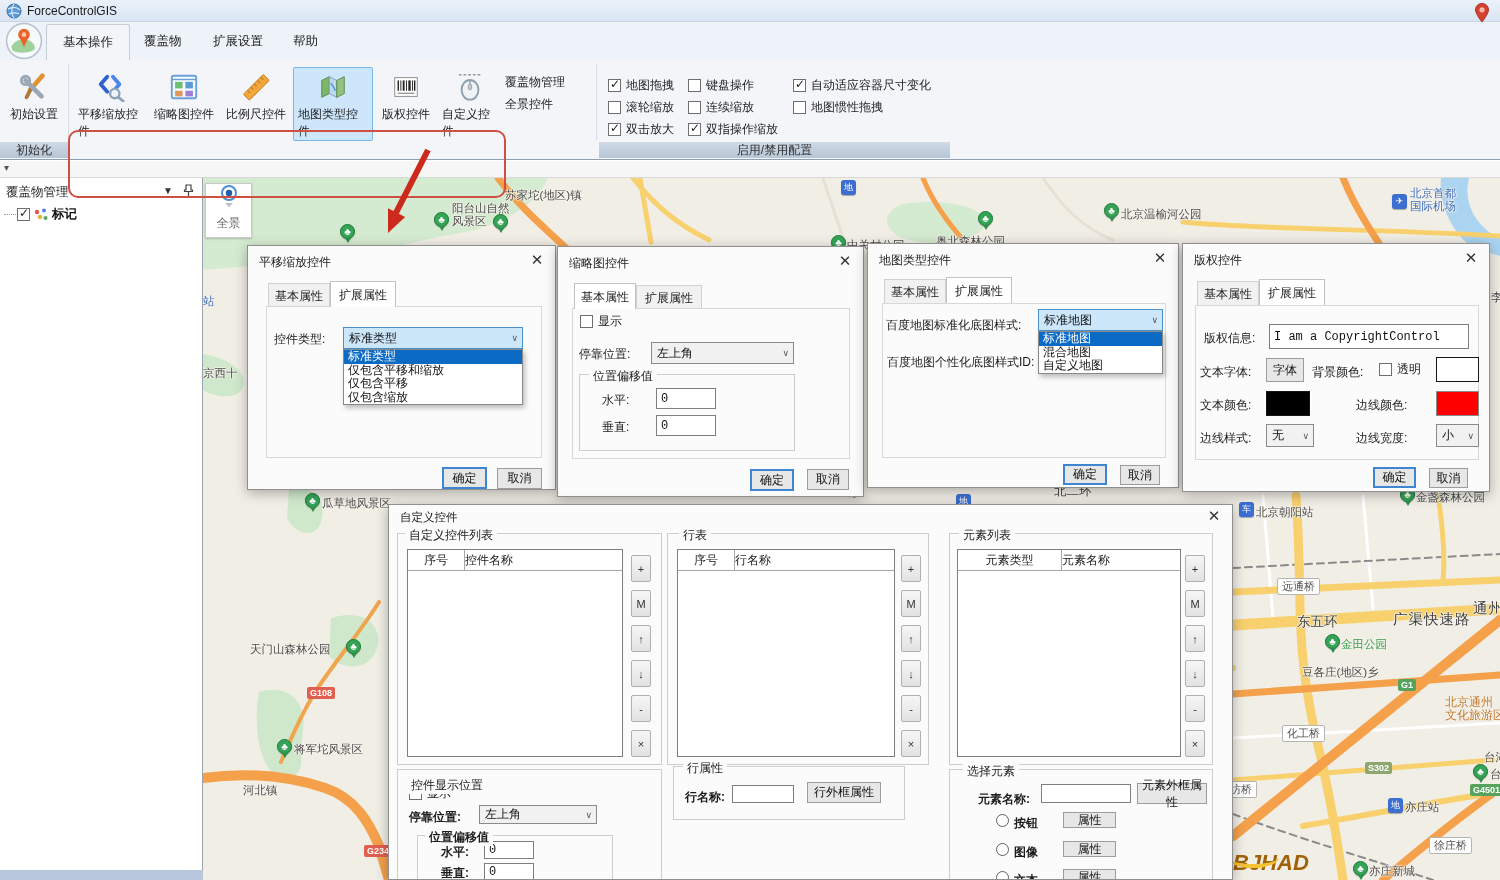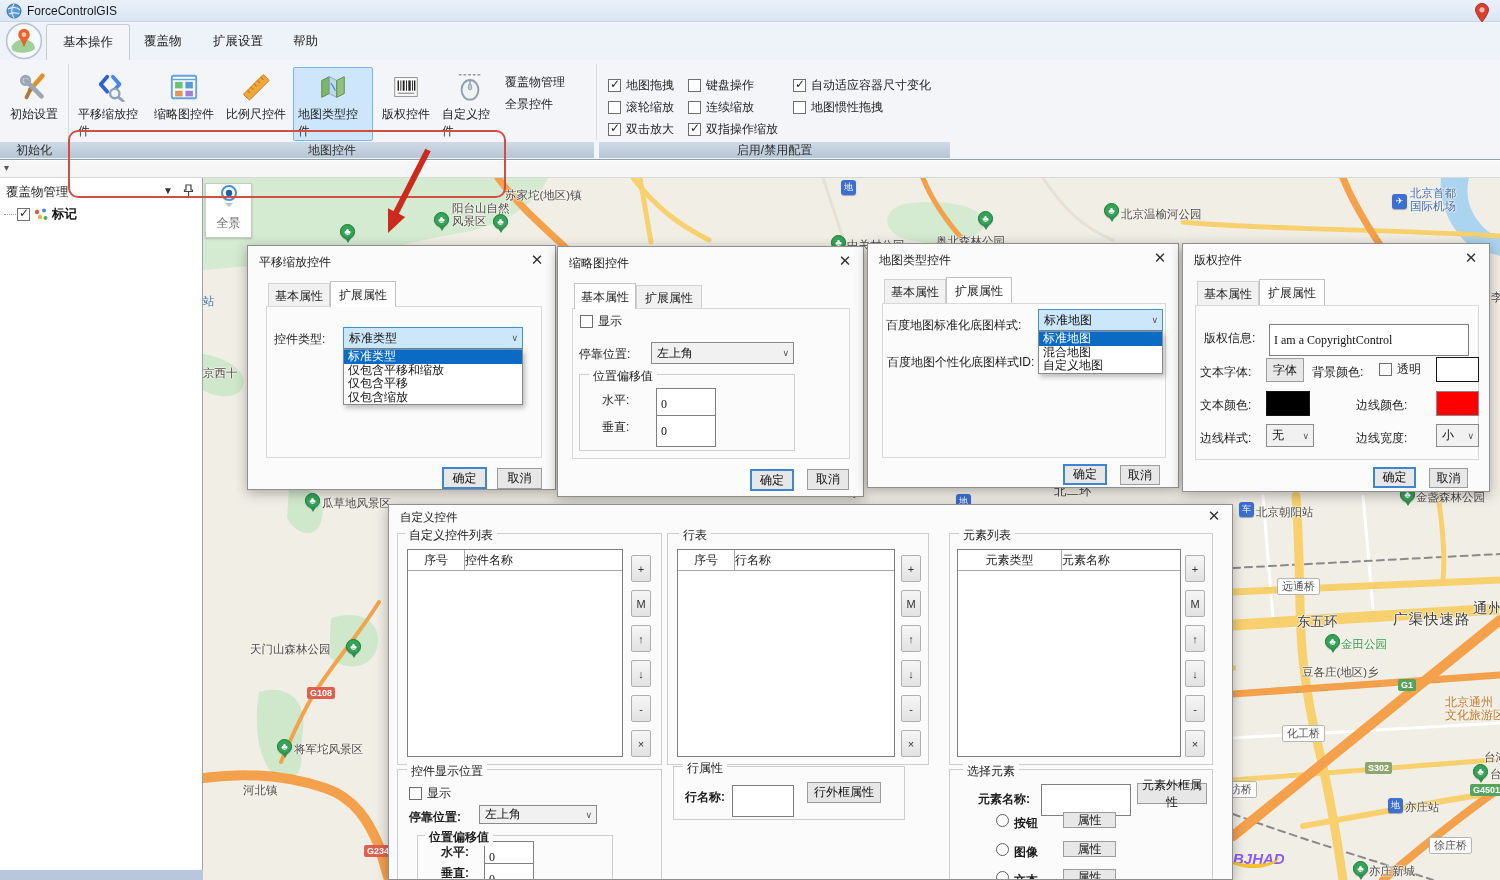--- a/index.html
+++ b/index.html
@@ -49,39 +49,39 @@
 .gbadge{position:absolute;background:#55a35d;color:#fff;font-size:9px;font-weight:bold;border-radius:2px;padding:0 3px;line-height:12px}
 .ppin{position:absolute;width:15px;height:15px;background:#35a457;border:1px solid #1d7a3a;border-radius:50%;box-shadow:0 1px 1px rgba(0,0,0,.25);z-index:2}
 .ppin::after{content:"♣";color:#fff;font-size:10px;line-height:14px;display:block;text-align:center}
 .ppin::before{content:"";position:absolute;left:3.5px;top:13px;border:3.5px solid transparent;border-top:5px solid #2c8f4a}
 .sicon{position:absolute;width:15px;height:15px;background:#3c6fd1;border-radius:3px;color:#fff;font-size:9px;line-height:15px;text-align:center;box-shadow:0 1px 1px rgba(0,0,0,.3);z-index:2}
 .sicon.air::after{content:"✈"}
 .sicon.rail::after{content:"车"}
 .sicon.metro::after{content:"地"}
 .pano{position:absolute;left:2px;top:5px;width:47px;height:55px;background:#fff;border:1px solid #c9c9c9;box-shadow:0 1px 2px rgba(0,0,0,.2);text-align:center}
 .pano .plab{font-size:12px;color:#6b6b6b;margin-top:1px}
-.bjlogo{position:absolute;font-size:15px;font-weight:bold;font-style:italic;color:#8b5cf6;z-index:2}
+.bjlogo{position:absolute;font-size:22px;font-weight:bold;font-style:italic;color:#a16207;z-index:2}
 .bjlogo::before{content:"";position:absolute;left:-6px;top:-4px;width:52px;height:18px;border-bottom:4px solid #f4c233;border-radius:50%}
 
 .dlg{position:absolute;background:#fbfbfb;border:1px solid #8f8f8f;box-shadow:0 3px 12px rgba(0,0,0,.3);z-index:10}
 .dlg .ttl{position:absolute;left:11px;top:8px;font-size:12px;color:#1c1c1c}
 .dlg .x{position:absolute;top:5px;right:9px;font-size:15px;color:#333;width:18px;height:18px;text-align:center;line-height:18px;cursor:default}
 .dtab{position:absolute;font-size:12px;color:#1c1c1c;border:1px solid #d0d0d0;background:#f1f1f1;border-bottom:none;text-align:center}
 .dtab.act{background:#fff;z-index:3;border-color:#c2c2c2}
 .dcontent{position:absolute;border:1px solid #d8d8d8}
 .dl{position:absolute;font-size:12px;color:#1c1c1c;white-space:nowrap}
 .wbtn{position:absolute;background:#e7e7e7;border:1px solid #9c9c9c;font-size:12px;color:#111;display:flex;align-items:center;justify-content:center;cursor:default}
 .wbtn.foc{border:2px solid #3f86d2}
 .combo{position:absolute;background:#f1f1f1;border:1px solid #8a8a8a;font-size:12px;display:flex;align-items:center;padding:0 18px 0 5px;color:#111;white-space:nowrap}
 .combo::after{content:"∨";position:absolute;right:4px;top:50%;transform:translateY(-52%);font-size:9px;color:#555}
 .combo.blue{background:#cce6fa;border-color:#4a90c9}
 .ddl{position:absolute;background:#fff;border:1px solid #8a8a8a;box-shadow:2px 3px 5px rgba(0,0,0,.25);z-index:25}
 .ddli{font-size:12px;height:13.5px;line-height:13px;padding:0 4px;color:#111;white-space:nowrap;overflow:hidden}
 .ddli.sel{background:#0a6ac4;color:#fff}
-.tin{position:absolute;background:#fff;border:1px solid #7f7f7f;font-size:12px;padding:15px 4px;font-family:Liberation Serif, serif;color:#111}
+.tin{position:absolute;background:#fff;border:1px solid #7f7f7f;font-size:12px;padding:8px 4px;font-family:Liberation Mono, monospace;color:#111}
 .tin.dis{background:#f6f6f6;color:#8a8a8a;border-color:#a5a5a5}
 .gbox{position:absolute;border:1px solid #cdcdcd}
 .glab{position:absolute;font-size:12px;color:#1c1c1c;background:#fbfbfb;padding:0 4px;white-space:nowrap;z-index:2}
 .swatch{position:absolute;border:1px solid #161616}
 .rad{position:absolute;width:13px;height:13px;border:1px solid #5f5f5f;border-radius:50%;background:#fff}
 .tbl{position:absolute;background:#fff;border:1px solid #7f7f7f}
 .tbl-h{display:flex;height:21px;border-bottom:1px solid #a8a8a8;font-size:12px;color:#1c1c1c}
 .tbl-c0{width:57px;text-align:center;border-right:1px solid #a8a8a8;line-height:20px}
 .tbl-c1{flex:1;line-height:20px}
 .sbtncol{position:absolute;display:flex;flex-direction:column;gap:8px}
@@ -186,21 +186,20 @@
   </div>
   <div class="rbtn" style="left:438px;width:64px">
     <svg width="30" height="30" viewBox="0 0 32 32">
         <path d="M4 3 H28" stroke="#9a9a9a" stroke-dasharray="3,2" stroke-width="1.5"></path>
         <ellipse cx="16" cy="19" rx="9" ry="10.5" fill="#f0f2f4" stroke="#8fa0ae" stroke-width="2"></ellipse>
         <path d="M16 8.5 V19" stroke="#8fa0ae" stroke-width="1.5"></path>
         <rect x="14.3" y="13" width="3.4" height="6" rx="1.7" fill="#c3ccd4" stroke="#8fa0ae"></rect>
       </svg>
     <span>自定义控件</span>
   </div>
-  <div class="rstrip" style="left:70px;width:524px">地图控件</div>
   <div class="redbox"></div>
 
   <div class="rlist" style="left:505px;top:11px">覆盖物管理</div>
   <div class="rlist" style="left:505px;top:33px">全景控件</div>
   <div class="rsep" style="left:596px"></div>
 
   <div class="cbx" style="left:608px;top:17px">
       <span class="box on"></span>
       <span>地图拖拽</span>
     </div>
@@ -518,21 +517,21 @@
   <div class="sbtncol" style="left:796px;top:50px">
     <button class="sbtn">+</button>
     <button class="sbtn">M</button>
     <button class="sbtn">↑</button>
     <button class="sbtn">↓</button>
     <button class="sbtn">-</button>
     <button class="sbtn">×</button>
   </div>
 
   <div class="gbox" style="left:8px;top:264px;width:265px;height:112px"></div>
-  <span class="glab" style="left:18px;top:258px">控件显示位置</span>
+  <span class="glab" style="left:18px;top:272px">控件显示位置</span>
   <div class="cbx" style="left:20px;top:280px">
       <span class="box"></span>
       <span>显示</span>
     </div>
   <span class="dl" style="left:20px;top:304px;font-weight:bold">停靠位置:</span>
   <div class="combo" style="left:90px;top:300px;width:118px;height:19px">
       <span>左上角</span>
     </div>
   <div class="gbox" style="left:28px;top:330px;width:196px;height:60px"></div>
   <span class="glab" style="left:36px;top:324px;font-weight:bold">位置偏移值</span>

